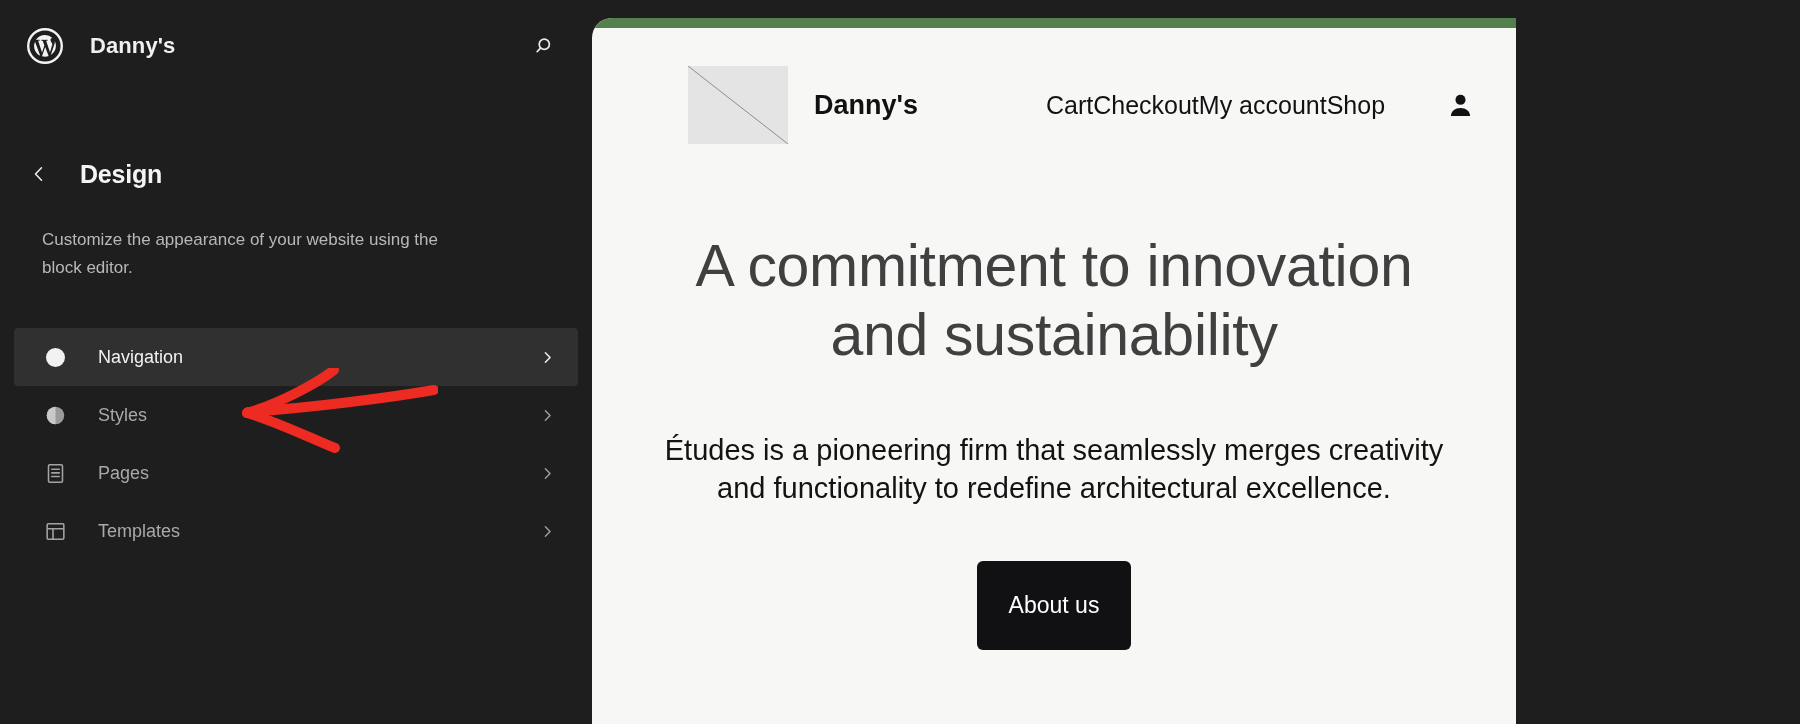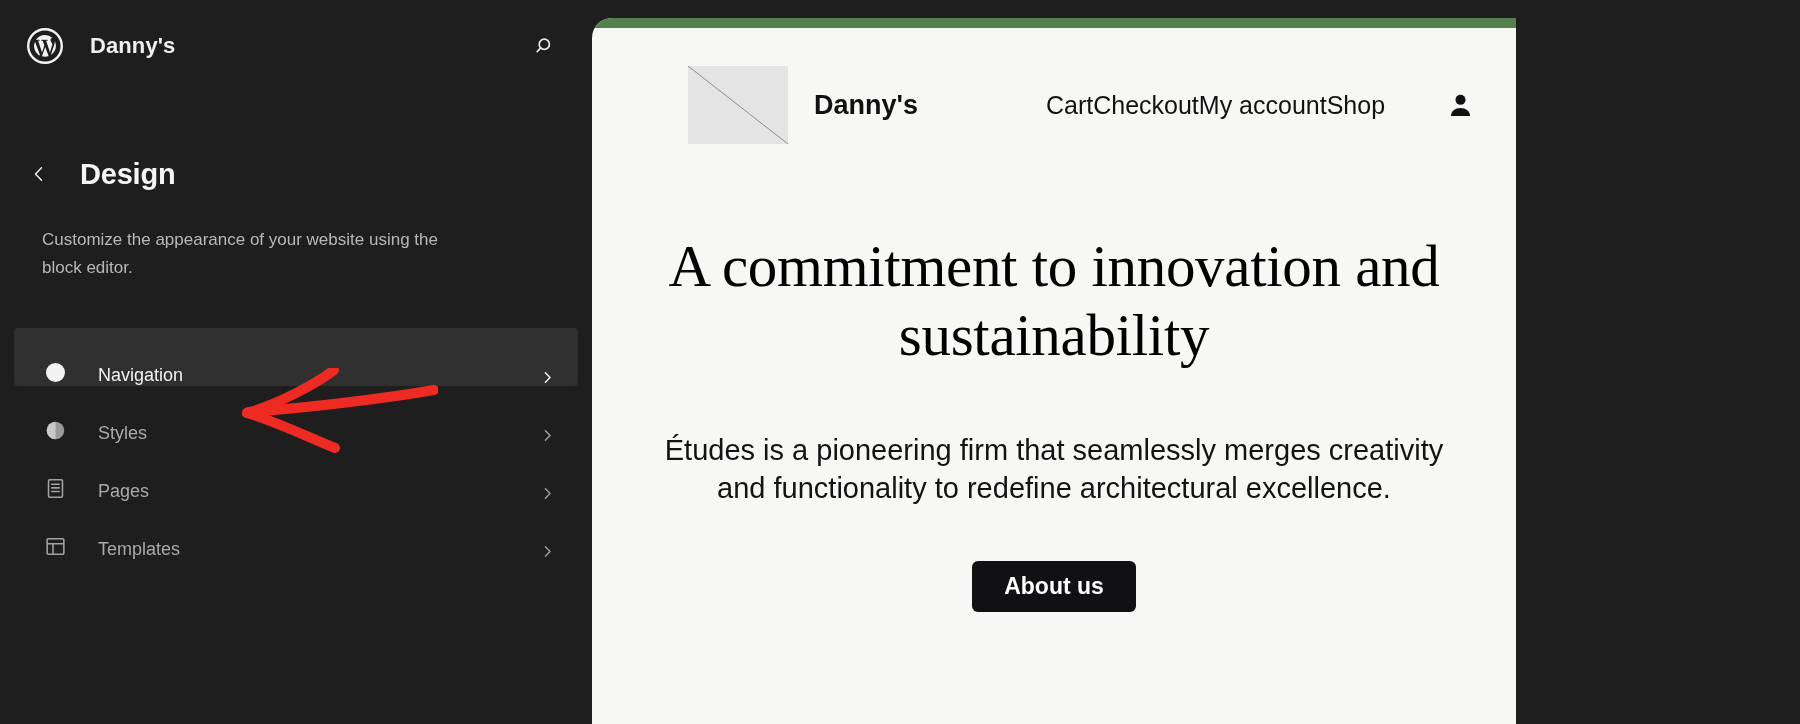--- a/index.html
+++ b/index.html
@@ -40,34 +40,34 @@
   .sb-back-row {
     display:flex; align-items:center;
     padding:0 26px; margin-top:62px; height:40px;
   }
   .sb-back {
     width:26px; flex:0 0 26px; display:flex; align-items:center; justify-content:center;
     cursor:pointer;
   }
   .sb-back svg { width:20px; height:20px; display:block; }
   .sb-heading {
-    font-size:29px; font-weight:700; color:#f4f4f4;
+    font-size:25px; font-weight:700; color:#f4f4f4;
     margin-left:28px; letter-spacing:-.2px;
   }
 
   .sb-desc {
     margin:32px 26px 0 42px;
     font-size:17px; line-height:1.65;
     color:#b8b8b8; max-width:430px;
   }
 
   .sb-nav { margin-top:46px; }
   .sb-item {
     position:relative;
-    display:flex; align-items:flex-end;
+    display:flex; align-items:center;
     height:58px;
     margin:0 14px;
     padding:0 22px 0 28px;
     border-radius:4px;
     cursor:pointer;
   }
   .sb-item.active { background:#303030; }
   .sb-ico {
     width:27px; height:27px; flex:0 0 27px;
     display:flex; align-items:center; justify-content:center;
@@ -115,34 +115,34 @@
     margin-left:128px;
   }
   .site-nav a {
     font-size:25px; color:#121212; text-decoration:none; white-space:nowrap;
   }
   .site-icons { display:flex; align-items:center; gap:62px; margin-left:60px; }
   .site-icons svg { width:31px; height:31px; display:block; }
 
   .hero { text-align:center; padding:88px 60px 0; }
   .hero h1 {
-    font-family:Liberation Serif, serif;
+    font-family:Liberation Sans, sans-serif;
     font-size:59px; font-weight:400; line-height:1.17;
-    color:#000000; max-width:920px; margin:0 auto;
+    color:#404040; max-width:920px; margin:0 auto;
     letter-spacing:-.3px;
   }
   .hero p {
     margin:62px auto 0; max-width:900px;
     font-size:29px; line-height:1.3; color:#131313;text-align:center;
   }
   .hero-btn {
     display:inline-block; margin-top:54px;
     background:#111113; color:#fff;
-    font-size:23px; font-weight:700;
-    padding:12px 32px; border-radius:6px;
+    font-size:23px; font-weight:400;
+    padding:31px 32px; border-radius:6px;
     border:none; cursor:pointer;
     font-family:"Liberation Sans", sans-serif;
   }
 
   
   .annotation {
     position:absolute; left:238px; top:368px;
     width:200px; height:92px;
     pointer-events:none; z-index:50;
   }

